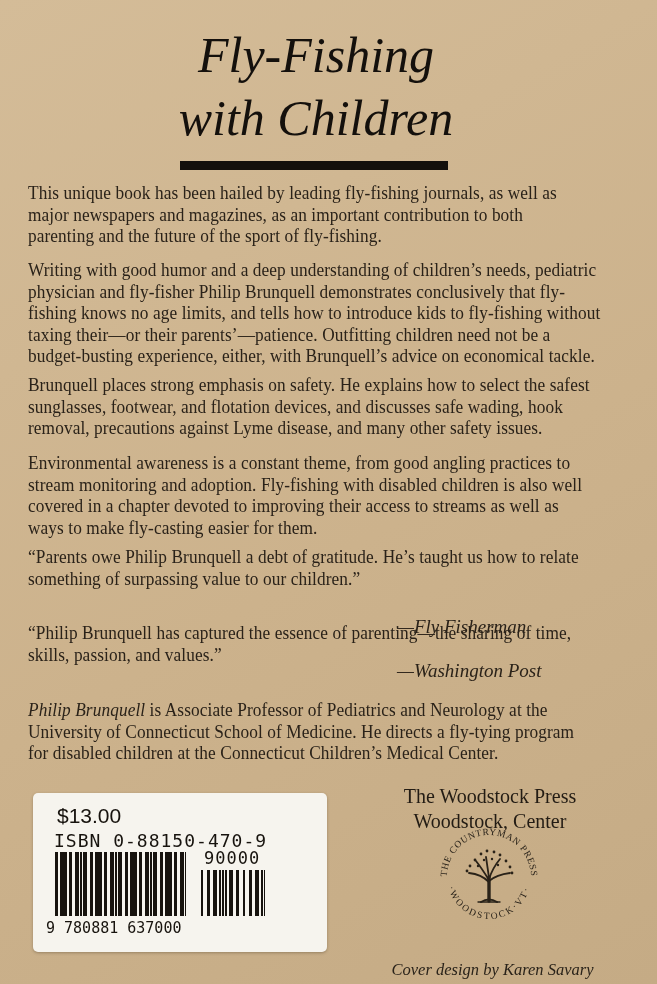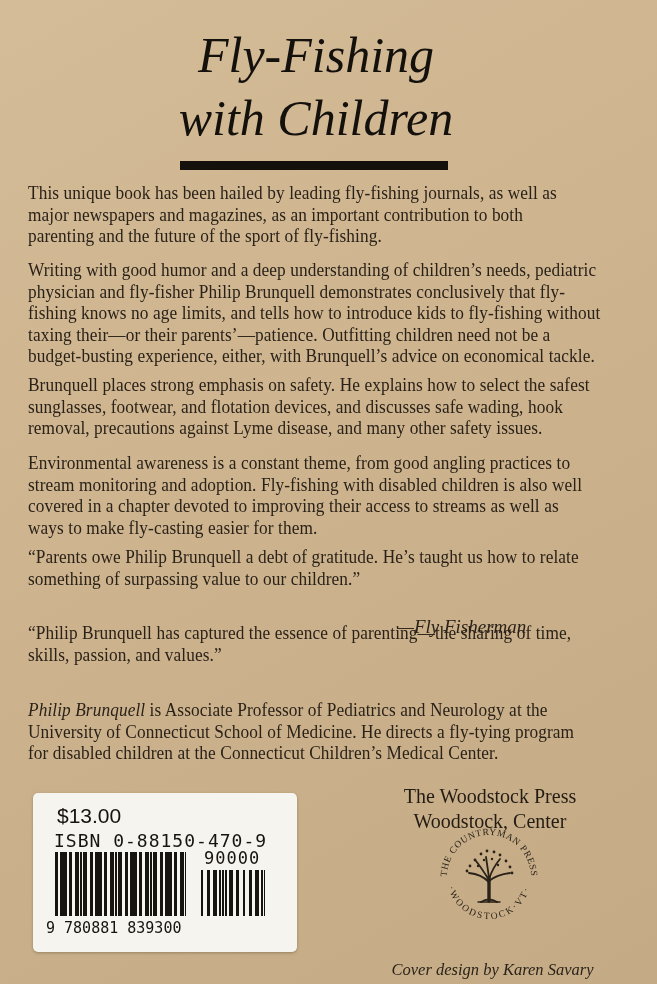--- a/index.html
+++ b/index.html
@@ -21,21 +21,21 @@
   }
   .condense{transform:scaleX(0.91);transform-origin:0 0;}
   .col{left:28px;}
   .attr{left:397px;font-style:italic;font-size:19px;color:#2a2219;white-space:pre;}
   .bio .name{font-style:italic;}
   .publisher{left:330px;top:784px;width:320px;text-align:center;
     font-size:20px;line-height:25px;color:#231c14;}
   .credits{left:355px;top:918px;width:275px;text-align:center;
     font-style:italic;font-size:16.5px;line-height:23px;color:#2a231a;white-space:pre-line;margin-top:40px;}
   .label{
-    left:33px;top:793px;width:264px;height:159px;background:#f6f4ee;
+    left:33px;top:793px;width:294px;height:159px;background:#f6f4ee;
     border-radius:5px;color:#17130e;box-shadow:0 1px 3px rgba(60,45,25,.35);
   }
   .price{left:24px;top:11px;font-family:"Liberation Sans",sans-serif;font-size:21px;}
   .isbn{left:21px;top:37px;font-family:"DejaVu Sans Mono",monospace;font-size:18px;letter-spacing:1px;}
   .bars-main{
     left:22px;top:59px;width:131px;height:64px;
     background-image:
       repeating-linear-gradient(90deg,#17130e 0 2px,rgba(0,0,0,0) 2px 5px),
       repeating-linear-gradient(90deg,#17130e 0 3px,#f6f4ee 3px 7px);
   }
@@ -77,20 +77,21 @@
 stream monitoring and adoption. Fly-fishing with disabled children is also well
 covered in a chapter devoted to improving their access to streams as well as
 ways to make fly-casting easier for them.</div>
 
   <div class="abs body-text condense col" style="top:546px">“Parents owe Philip Brunquell a debt of gratitude. He’s taught us how to relate
 something of surpassing value to our children.”</div>
   <div class="abs attr" style="top:616px">—Fly Fisherman</div>
 
   <div class="abs body-text condense col" style="top:622px">“Philip Brunquell has captured the essence of parenting—the sharing of time,
 skills, passion, and values.”</div>
+  <div class="abs attr" style="top:660px">—Washington Post</div>
 
   <div class="abs body-text condense col bio" style="top:699px;white-space:pre-line"><span class="name">Philip Brunquell</span><span> is Associate Professor of Pediatrics and Neurology at the
 University of Connecticut School of Medicine. He directs a fly-tying program
 for disabled children at the Connecticut Children’s Medical Center.</span></div>
 
   <div class="abs publisher">
     <div>The Woodstock Press</div>
     <div>Woodstock, Center</div>
   </div>
 
@@ -135,18 +136,18 @@
     </g>
   </svg>
 
   <div class="abs credits">Cover design by Karen Savary
 Cover photograph by Brooks Dodge</div>
 
   <div class="abs label">
     <div class="abs price">$13.00</div>
     <div class="abs isbn">ISBN 0-88150-470-9</div>
     <div class="abs bars-main"></div>
-    <div class="abs ean">9 780881 839300</div>
+    <div class="abs ean">9 780881 637000</div>
     <div class="abs supp-digits">90000</div>
     <div class="abs bars-supp"></div>
   </div>
 
 </div>
 
 </body></html>

